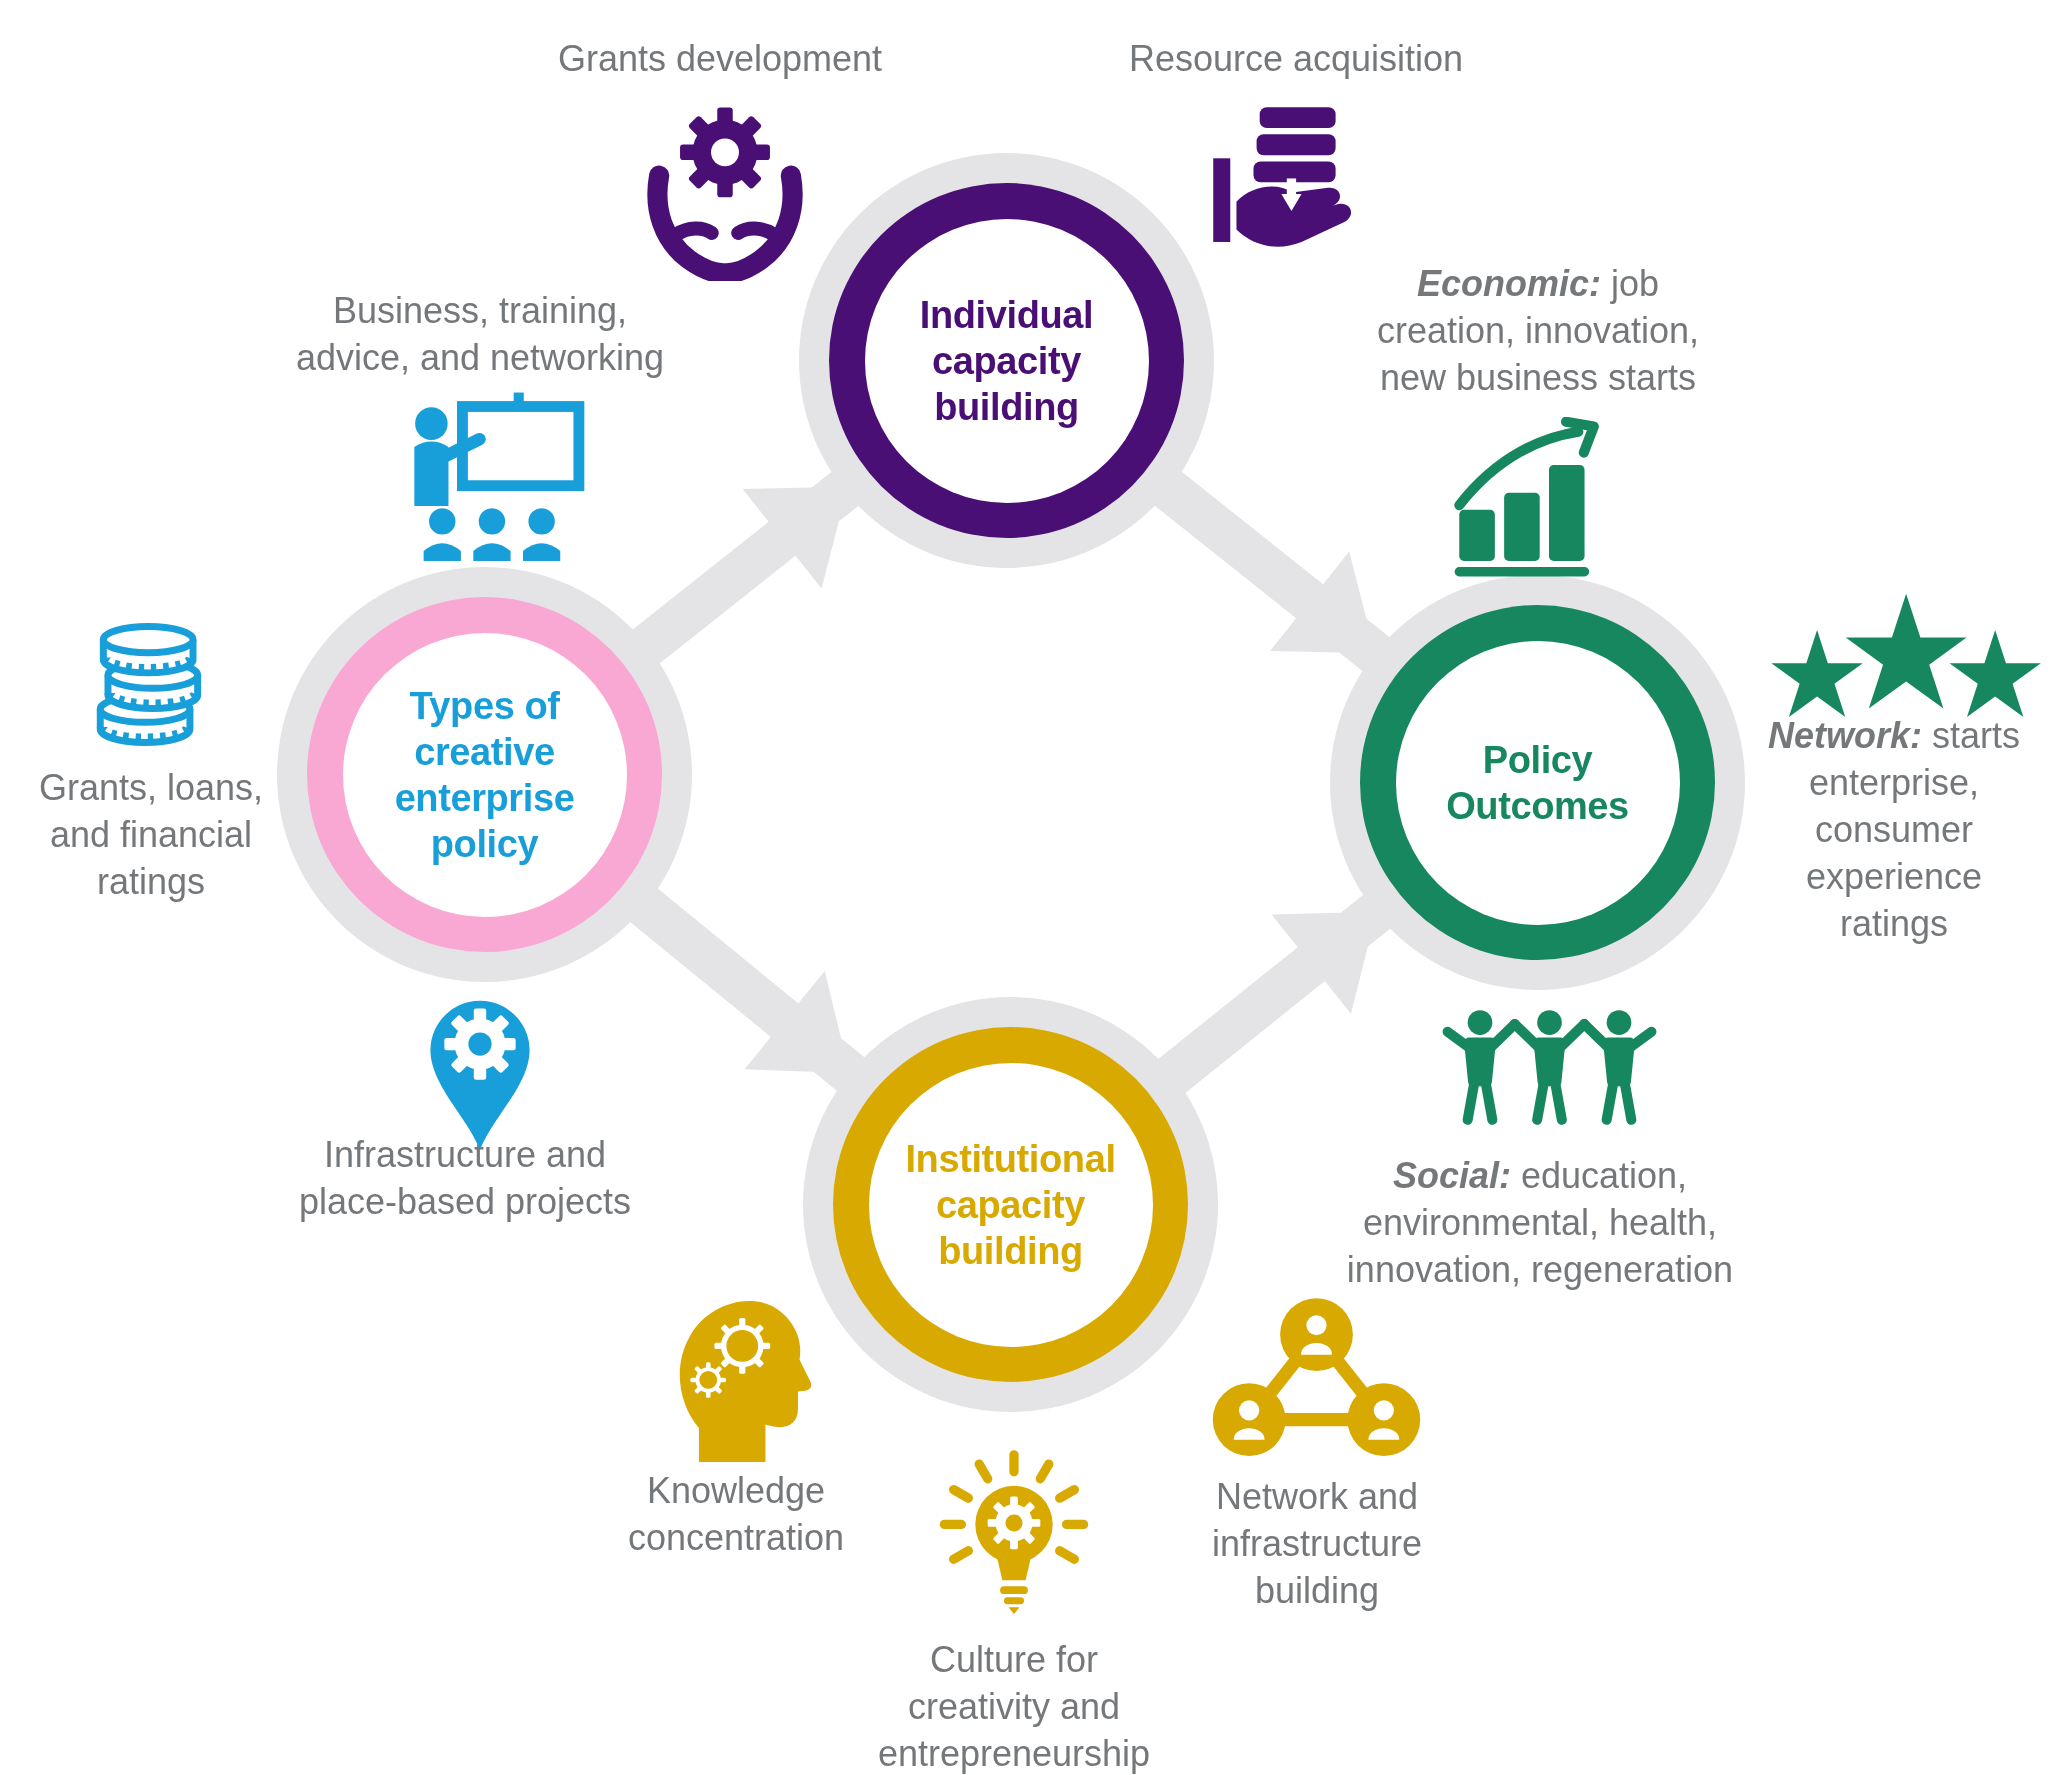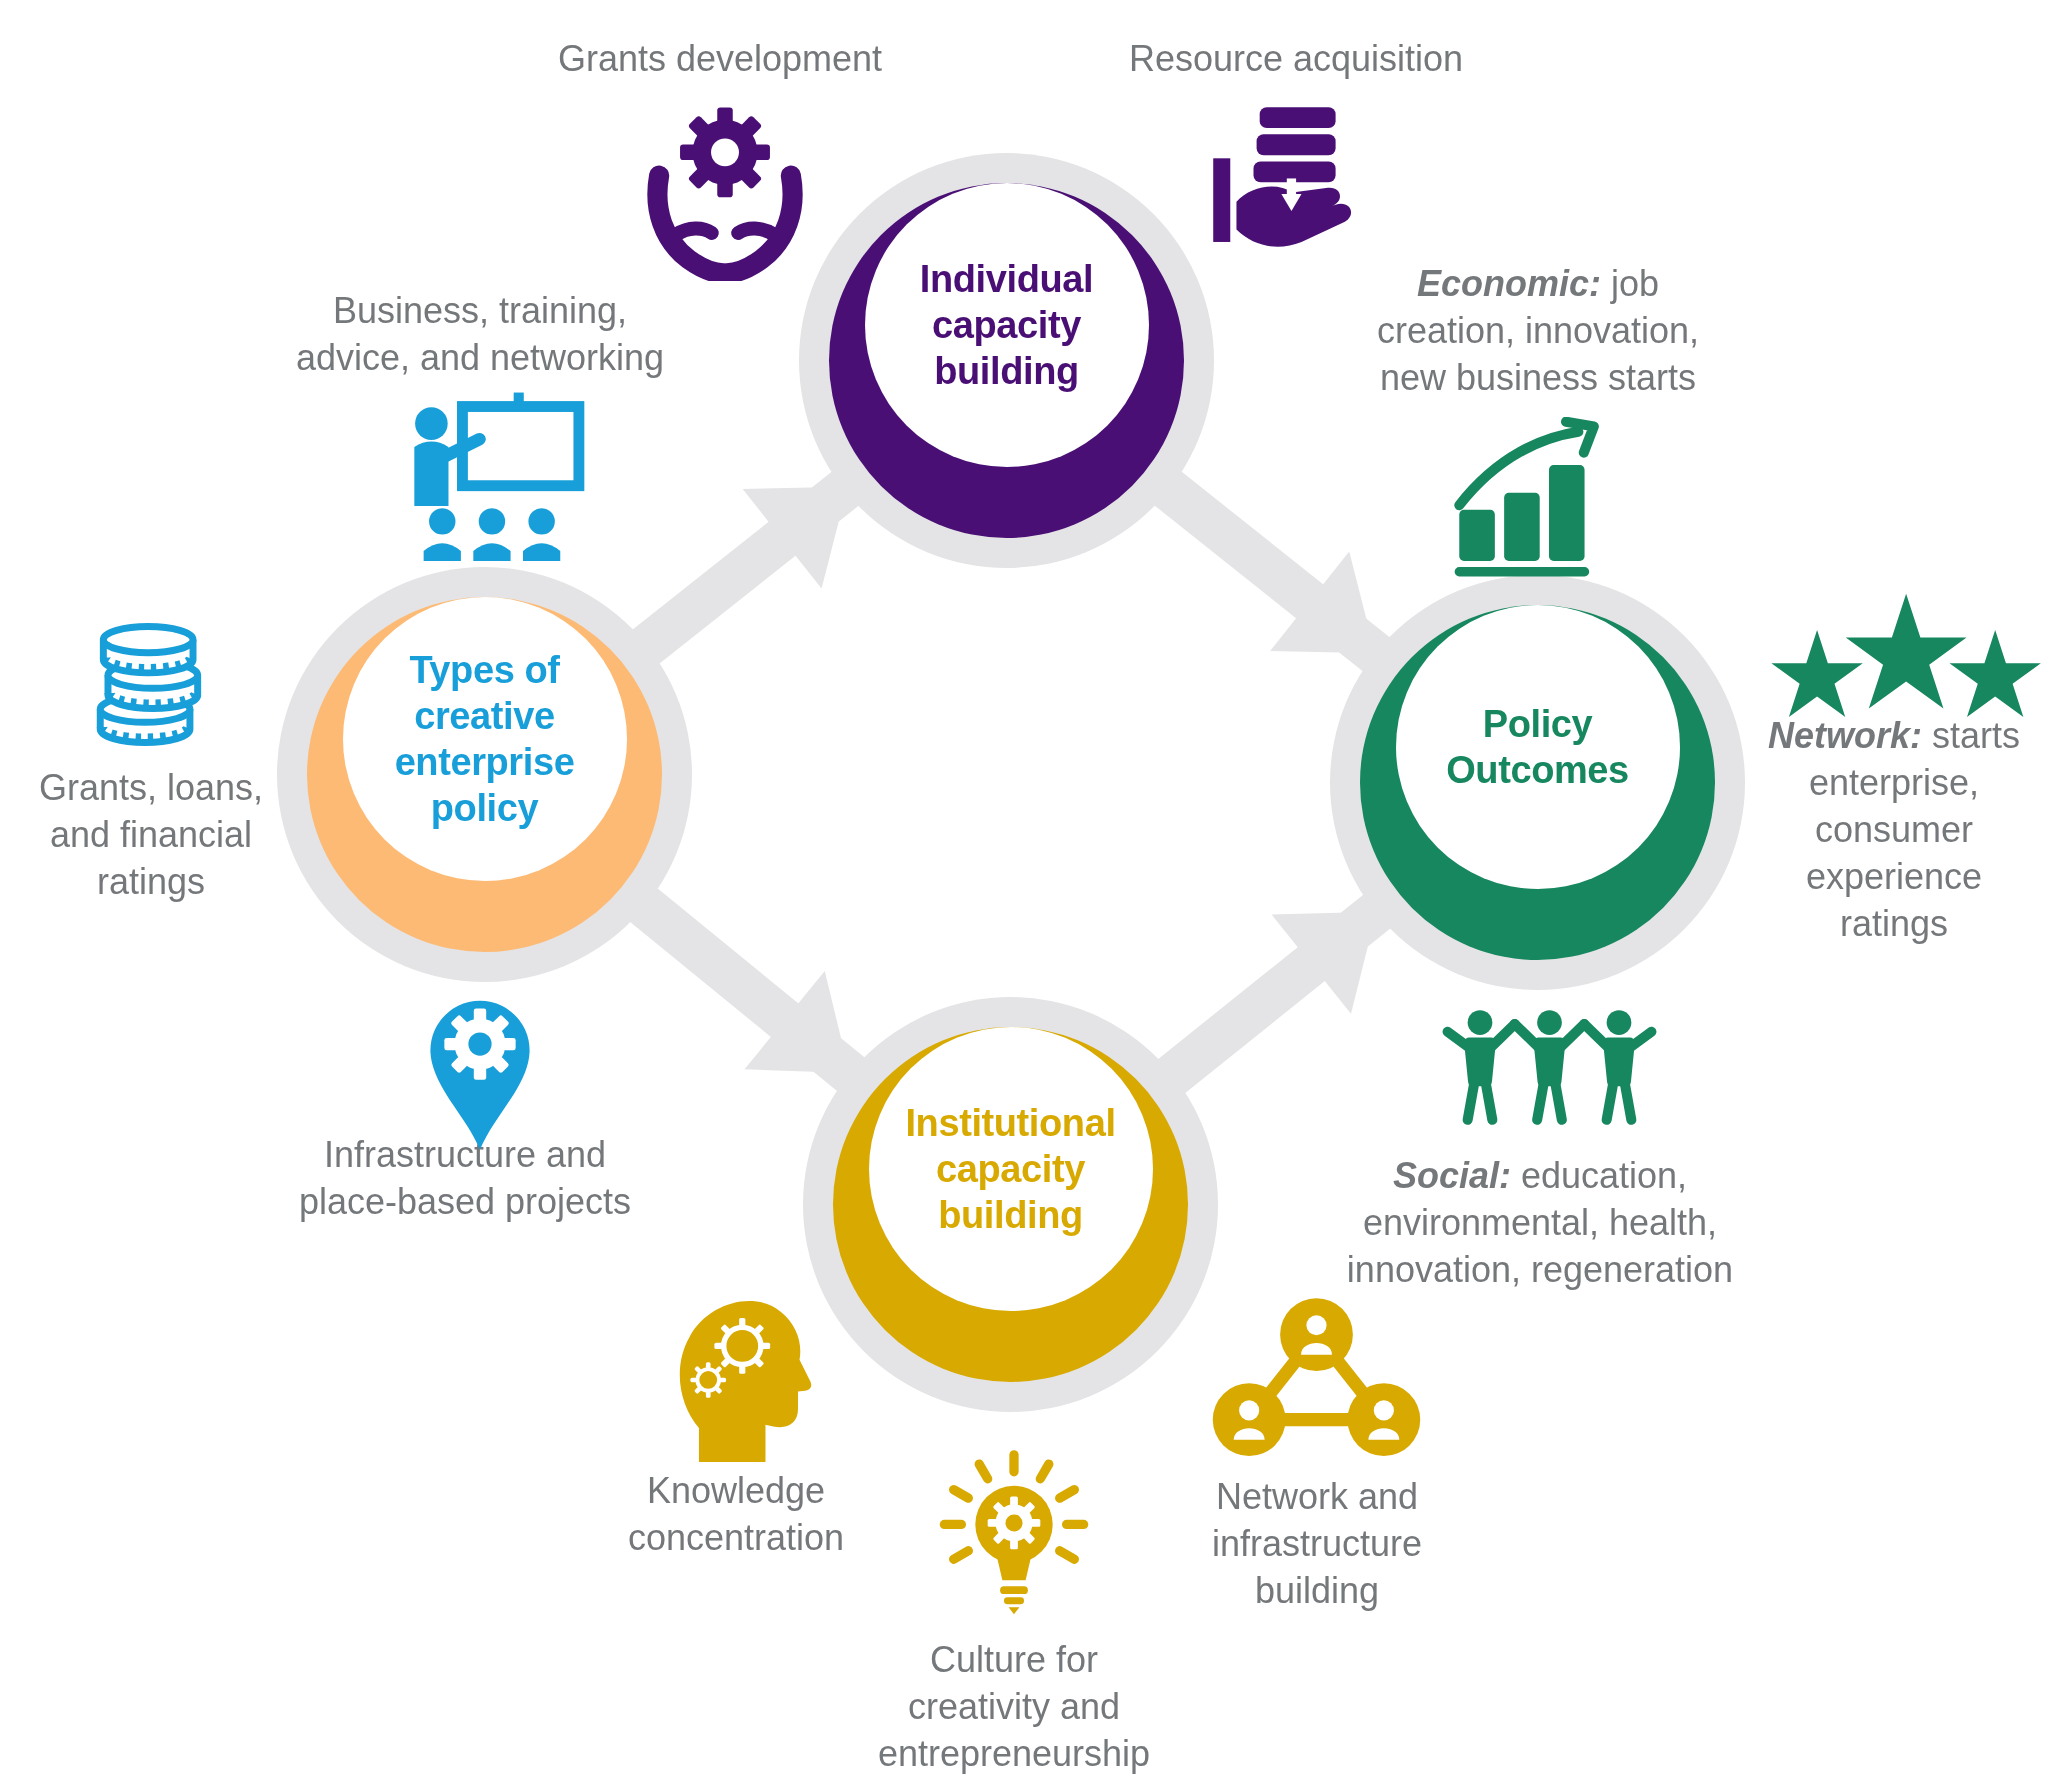--- a/index.html
+++ b/index.html
@@ -4,21 +4,21 @@
 <style>
   html,body{margin:0;padding:0;background:#ffffff;}
   #canvas{position:relative;width:2066px;height:1776px;background:#ffffff;overflow:hidden;
           font-family:"Liberation Sans",sans-serif;}
   svg{position:absolute;}
   .lbl{position:absolute;transform:translateX(-50%);text-align:center;color:#75787B;
        font-size:36px;line-height:47px;font-weight:400;white-space:nowrap;}
   .lbl .b{font-weight:700;font-style:italic;}
   .node{position:absolute;width:415px;height:415px;border-radius:50%;background:#E4E4E6;
         display:flex;align-items:center;justify-content:center;}
-  .ring{width:355px;height:355px;border-radius:50%;display:flex;align-items:flex-start;justify-content:center;}
+  .ring{width:355px;height:355px;border-radius:50%;display:flex;align-items:center;justify-content:center;}
   .core{width:284px;height:284px;border-radius:50%;background:#ffffff;display:flex;flex-direction:column;
         align-items:center;justify-content:center;font-weight:700;font-size:38px;line-height:46px;
         text-align:center;letter-spacing:-0.4px;}
 </style>
 </head>
 <body>
 
 <div id="canvas">
 
   <svg style="left:0;top:0" width="2066" height="1776" viewBox="0 0 2667 2292">
@@ -30,21 +30,21 @@
     </g>
     <g fill="#E4E4E6" stroke="none">
       <polygon points="-26,-82 82,0 -26,82" transform="translate(1030,679) rotate(-38.4)"></polygon>
       <polygon points="-26,-82 82,0 -26,82" transform="translate(1033,1333) rotate(39.2)"></polygon>
       <polygon points="-26,-82 82,0 -26,82" transform="translate(1711,792) rotate(38.5)"></polygon>
       <polygon points="-26,-82 82,0 -26,82" transform="translate(1713,1228) rotate(-38.7)"></polygon>
     </g>
   </svg>
 
   <div class="node" style="left:277px;top:567px">
-    <div class="ring" style="background:#fdba74">
+    <div class="ring" style="background:#f9a8d4">
       <div class="core" style="color:#189FD9">
         <div>Types of</div>
         <div>creative</div>
         <div>enterprise</div>
         <div>policy</div>
       </div>
     </div>
   </div>
 
   <div class="node" style="left:799px;top:153px">

